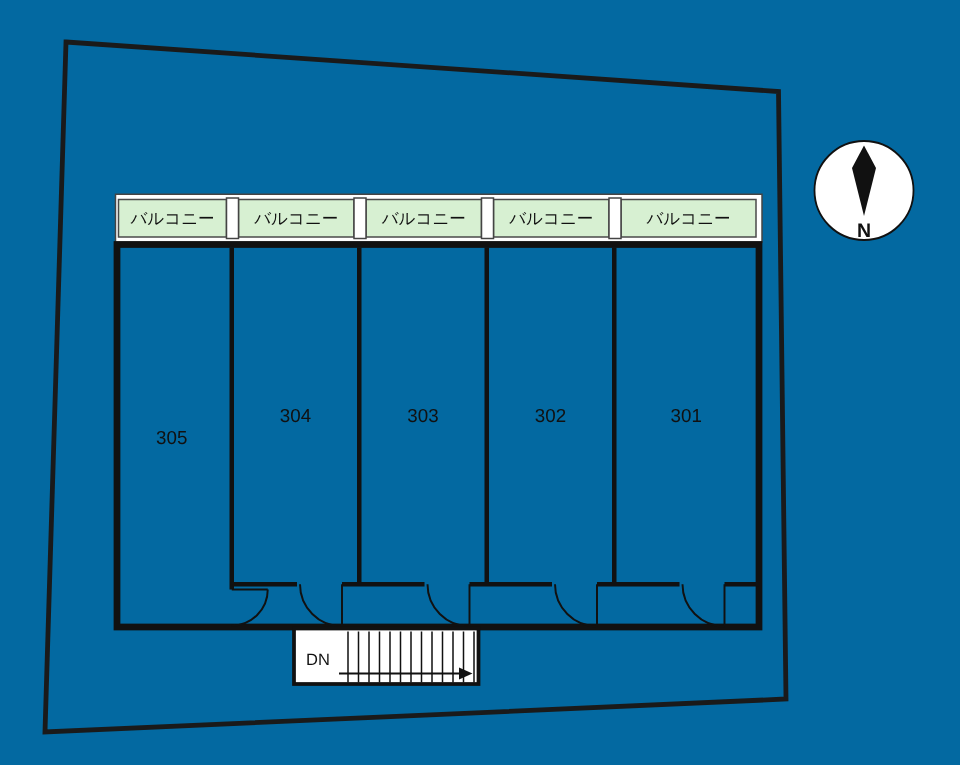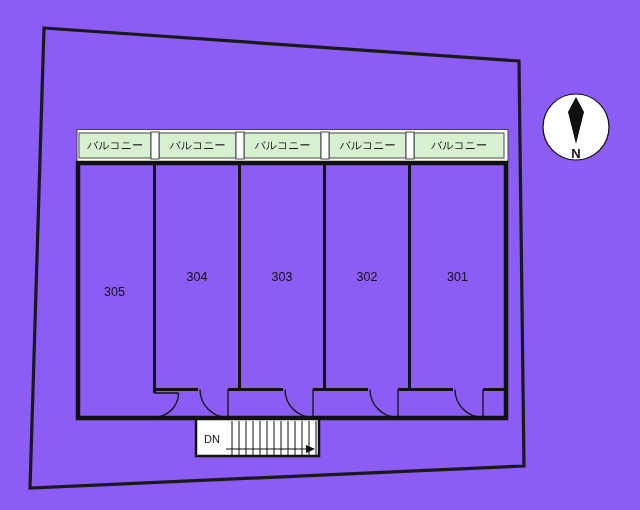--- a/index.html
+++ b/index.html
@@ -1,20 +1,20 @@
 <!DOCTYPE html>
 <html><head>
 <meta charset="utf-8">
 <style>
   html, body { margin: 0; padding: 0; background: #ffffff; }
   .stage {
     position: relative;
     width: 640px;
     height: 510px;
-    background: #8b5cf6;
+    background: #0369a1;
     overflow: hidden;
   }
   svg { display: block; }
   svg text {
     font-family: "Liberation Sans", "DejaVu Sans", sans-serif;
     fill: #111111;
   }
   .balcony-label { font-size: 11px; }
   .unit-label    { font-size: 12.5px; }
   .stair-label   { font-size: 11px; }

